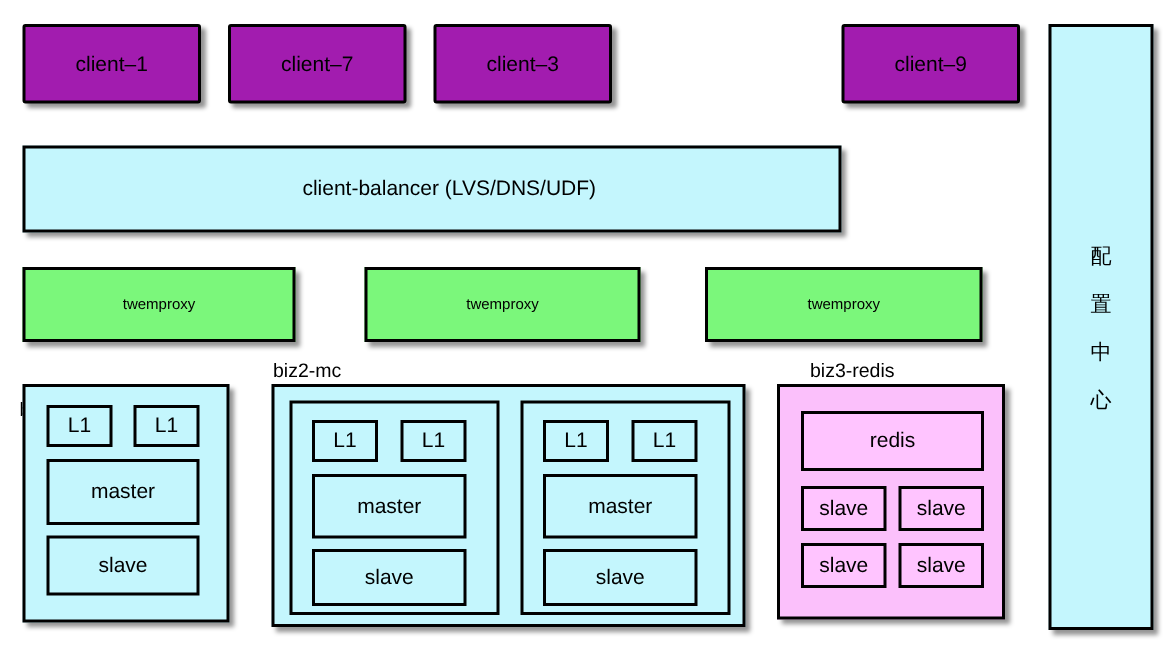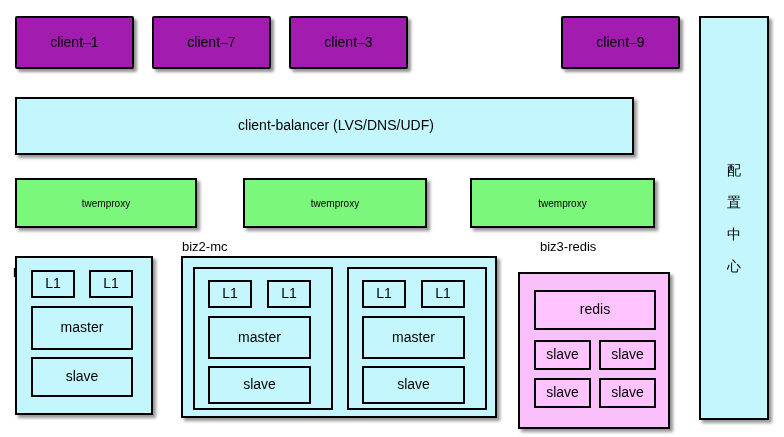--- a/index.html
+++ b/index.html
@@ -40,21 +40,21 @@
     top: 16px;
     width: 119px;
     height: 53px;
   }
   
   .balancer {
     background: #c4f6fd;
     font-size: 14px;
     left: 15px;
     top: 97px;
-    width: 619px;
+    width: 546px;
     height: 58px;
     padding-left: 23px;
   }
   
   .twem {
     background: #7bf77b;
     font-size: 10px;
     top: 178px;
     height: 50px;
   }
@@ -140,21 +140,21 @@
     <div class="bx subgroup" style="left:164px; top:9px; width:140px; height:143px;">
       <div class="bx inner" style="left:13px; top:11px; width:44px; height:28px;">L1</div>
       <div class="bx inner" style="left:72px; top:11px; width:44px; height:28px;">L1</div>
       <div class="bx inner" style="left:13px; top:47px; width:103px; height:43px;">master</div>
       <div class="bx inner" style="left:13px; top:97px; width:103px; height:38px;">slave</div>
     </div>
 
   </div>
 
   <div class="cluster-label" style="left:540px; top:239px;">biz3-redis</div>
-  <div class="bx cluster-pink" style="left:518px; top:272px; width:152px; height:157px;">
+  <div class="bx cluster-pink" style="left:518px; top:256px; width:152px; height:157px;">
     <div class="bx inner-pink" style="left:14px; top:16px; width:122px; height:40px;">redis</div>
     <div class="bx inner-pink" style="left:14px; top:66px; width:57px;  height:30px;">slave</div>
     <div class="bx inner-pink" style="left:79px; top:66px; width:57px;  height:30px;">slave</div>
     <div class="bx inner-pink" style="left:14px; top:104px; width:57px; height:30px;">slave</div>
     <div class="bx inner-pink" style="left:79px; top:104px; width:57px; height:30px;">slave</div>
   </div>
 
   <div class="bx sidebar">
     <span class="vchar">配</span>
     <span class="vchar">置</span>

